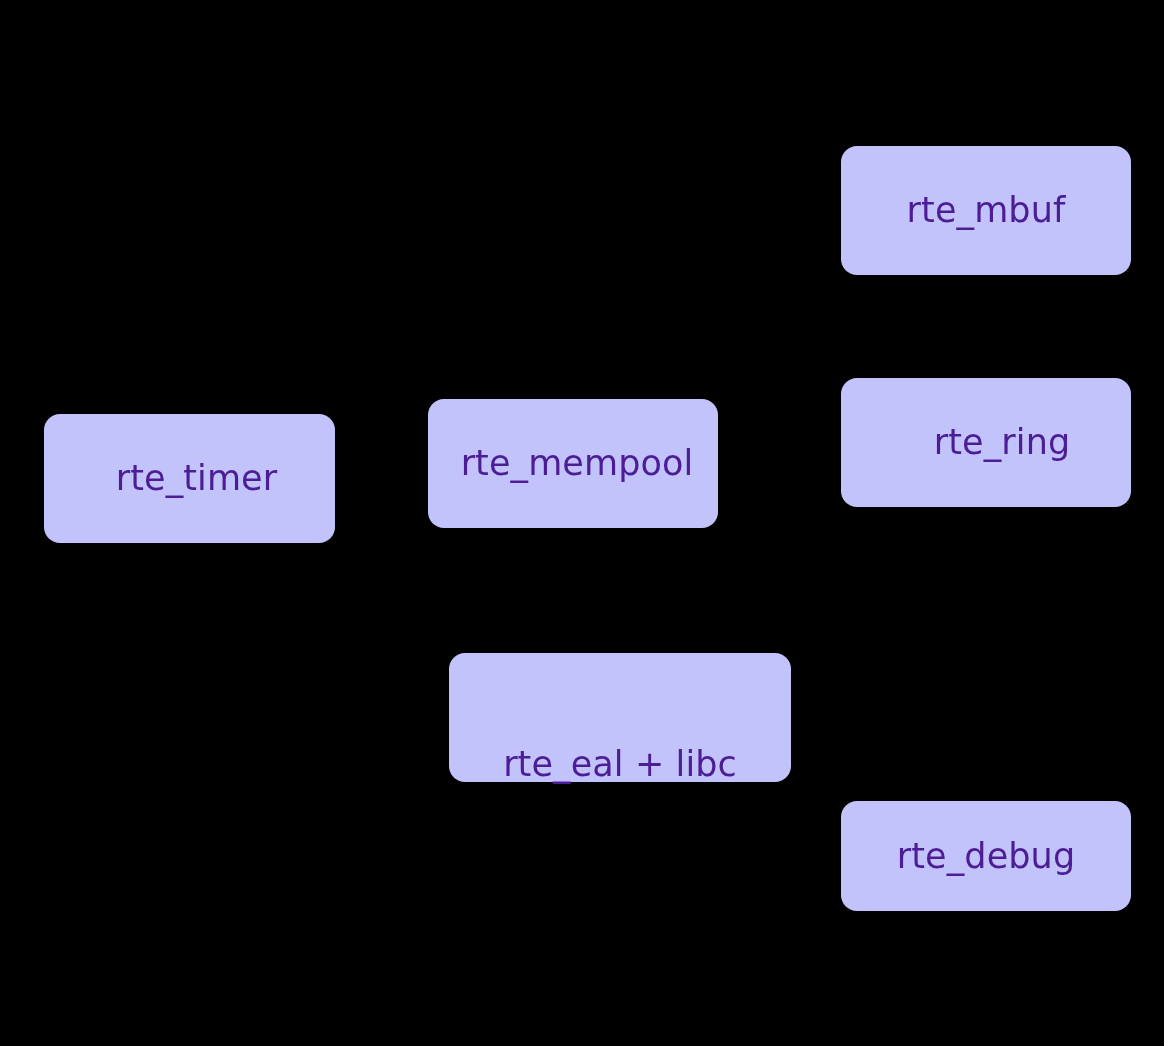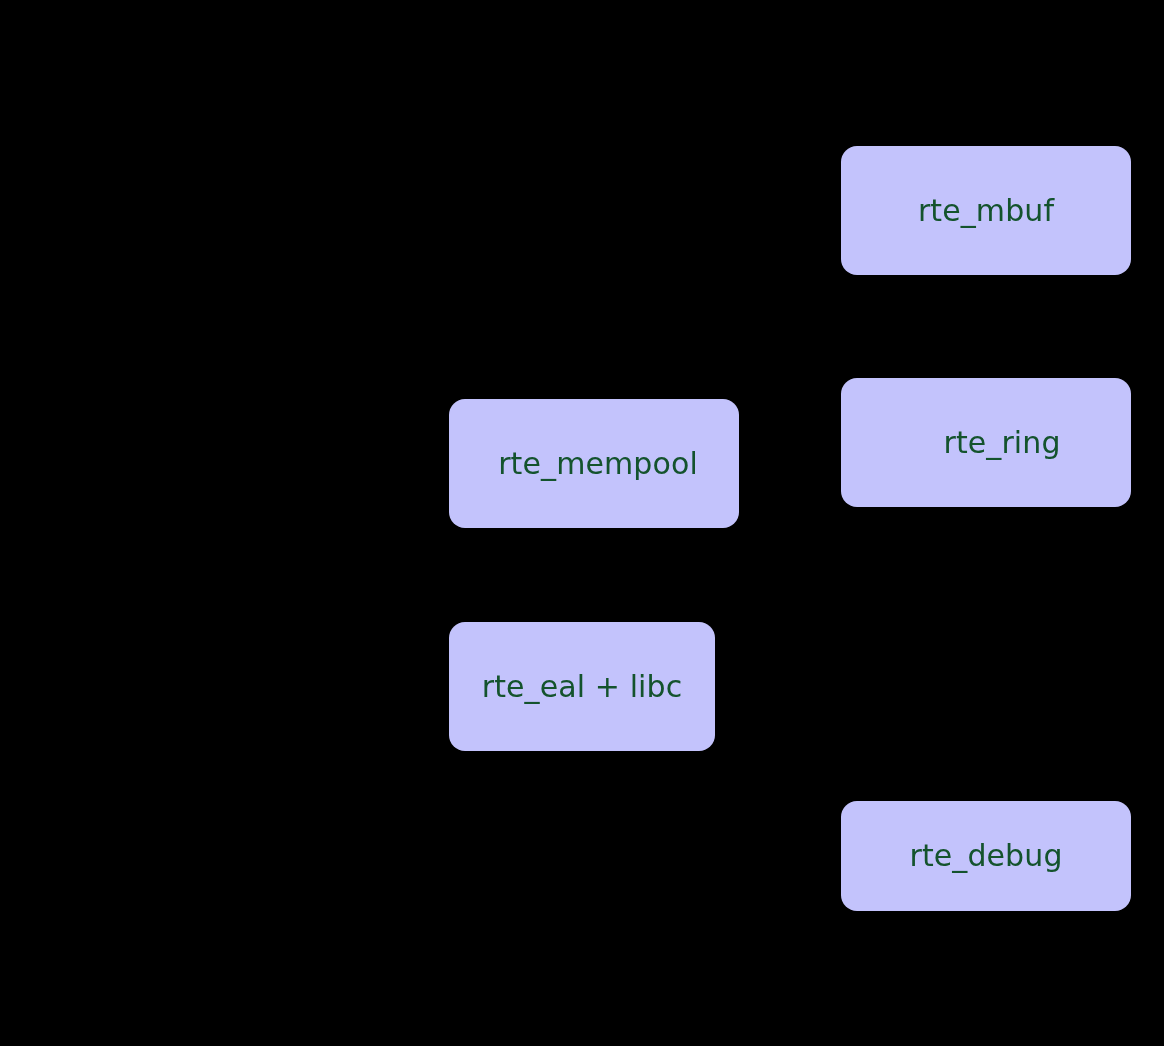--- a/index.html
+++ b/index.html
@@ -27,23 +27,23 @@
     position: absolute;
     box-sizing: border-box;
     border-radius: 16px;
     background: #c3c3fc;
     display: flex;
     align-items: center;
     justify-content: center;
   }
   .node-label {
     font-family: "DejaVu Sans", sans-serif;
-    font-size: 30px;
+    font-size: 35px;
     line-height: 1;
-    color: #14532d;
+    color: #4c1d95;
     white-space: nowrap;
     letter-spacing: 0.1px;
   }
   
   .node.shift-right .node-label { transform: translateX(7px); }
   .node.shift-right-sm .node-label { transform: translateX(4px); }
 </style>
 </head>
 <body>
 
@@ -68,27 +68,30 @@
   </svg>
 
   <div class="node" style="left:841px; top:146px; width:290px; height:129px;">
     <span class="node-label">rte_mbuf</span>
   </div>
 
   <div class="node" style="left:841px; top:378px; width:290px; height:129px;padding-left:32px;">
     <span class="node-label">rte_ring</span>
   </div>
 
+  <div class="node shift-right" style="left:44px; top:414px; width:291px; height:129px;">
+    <span class="node-label">rte_timer</span>
+  </div>
 
-  <div class="node shift-right-sm" style="left:449px; top:399px; width:290px; height:129px;">
+  <div class="node shift-right-sm" style="left:428px; top:399px; width:290px; height:129px;">
     <span class="node-label">rte_mempool</span>
   </div>
 
 
-  <div class="node" style="left:449px; top:622px; width:266px; height:129px;">
+  <div class="node" style="left:449px; top:653px; width:342px; height:129px;align-items:flex-end;">
     <span class="node-label">rte_eal + libc</span>
   </div>
 
   <div class="node" style="left:841px; top:801px; width:290px; height:110px;">
     <span class="node-label">rte_debug</span>
   </div>
 
 </div>
 
 </body></html>

